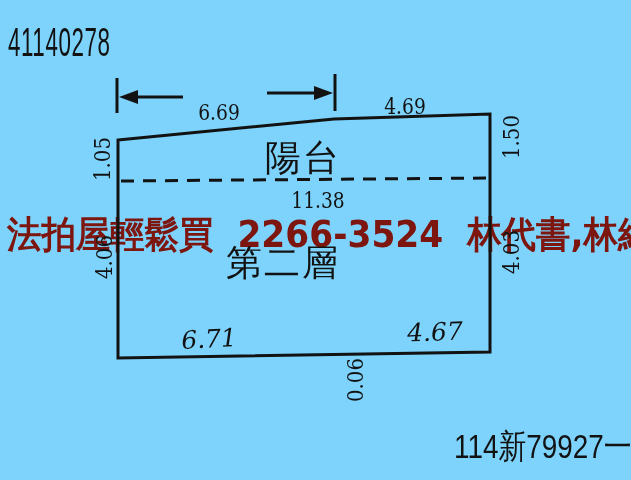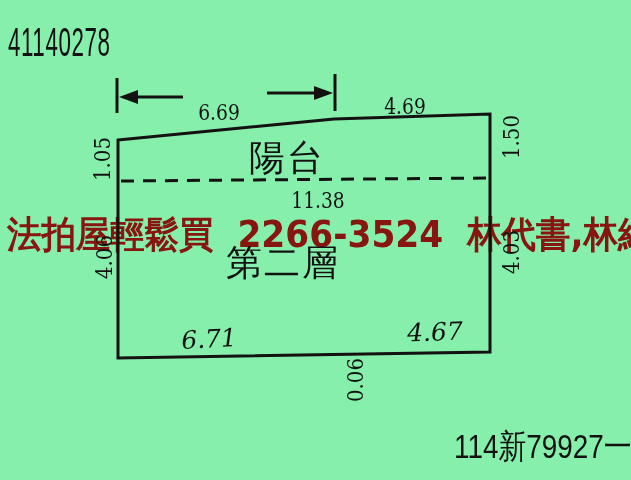--- a/index.html
+++ b/index.html
@@ -49,21 +49,21 @@
   .case-number{
     left:454px;top:429px;
     font-family:"Liberation Sans",sans-serif;
     font-size:34px;
     transform:scaleX(0.82);transform-origin:left top;
   }
 </style>
 </head>
 <body>
 
-<div id="scan-page" style="background: #86efac;">
+<div id="scan-page" style="background: #7dd3fc;">
 
   <svg id="plan-svg" width="631" height="480" viewBox="0 0 631 480">
 
     <path d="M118,140 L334,119 L490,114 L490,352 L118,358 Z" fill="none" stroke="#121212" stroke-width="3" stroke-linejoin="miter"></path>
 
     <line x1="121" y1="181" x2="489" y2="178" stroke="#121212" stroke-width="3" stroke-dasharray="13 9"></line>
 
     <line x1="117" y1="78" x2="117" y2="113" stroke="#121212" stroke-width="3"></line>
     <line x1="335" y1="74" x2="335" y2="111" stroke="#121212" stroke-width="3"></line>
 
@@ -80,20 +80,20 @@
   <div class="txt dim" style="left:405px;top:107px;">4.69</div>
   <div class="txt dim rot" style="left:103px;top:159px;">1.05</div>
   <div class="txt dim rot" style="left:512px;top:137px;">1.50</div>
   <div class="txt dim" style="left:318px;top:201px;">11.38</div>
   <div class="txt dim rot" style="left:105px;top:257px;">4.06</div>
   <div class="txt dim rot" style="left:512px;top:252px;">4.03</div>
   <div class="txt dim hand" style="left:209px;top:339px;transform:translate(-50%,-50%) rotate(-3deg);">6.71</div>
   <div class="txt dim hand" style="left:435px;top:332px;transform:translate(-50%,-50%) rotate(-2deg);">4.67</div>
   <div class="txt dim rot" style="left:356px;top:380px;">0.06</div>
 
-  <div class="txt room" style="left:287px;top:158px;">陽台</div>
+  <div class="txt room" style="left:303px;top:158px;">陽台</div>
   <div class="txt room" style="left:283px;top:266px;font-family:Liberation Mono, monospace;">第二層</div>
 
   <div class="txt watermark" id="watermark" style="color: rgb(217, 22, 15);">法拍屋輕鬆買  2266-3524  林代書,林經理</div>
 
   <div class="txt case-number">114新79927一</div>
 
 </div>
 
 </body></html>

